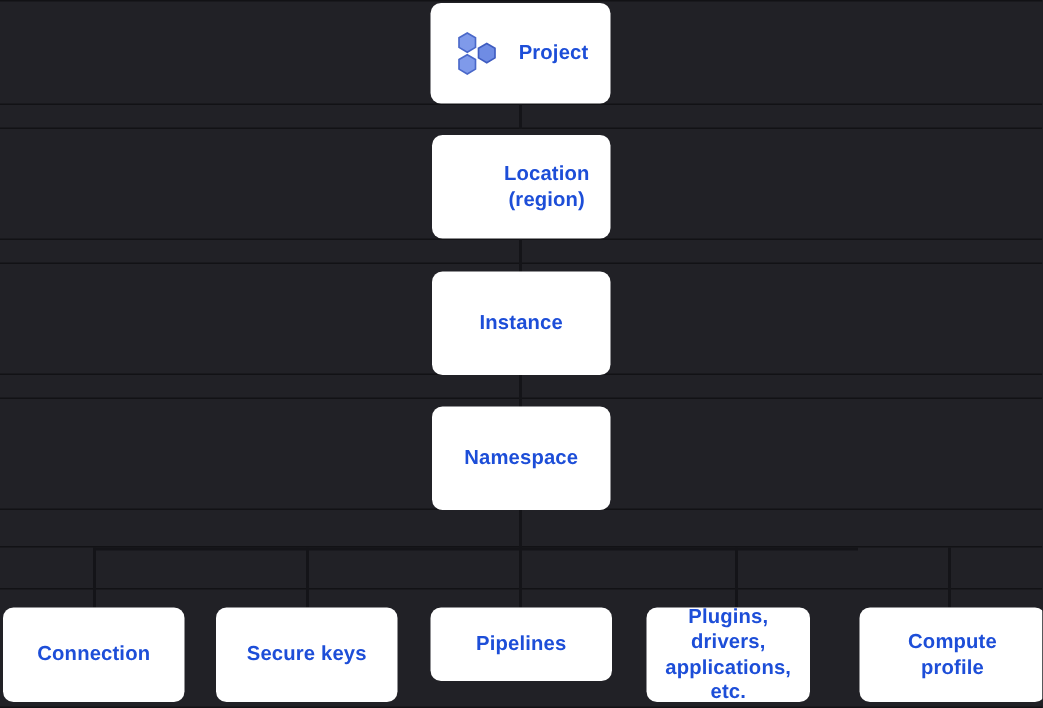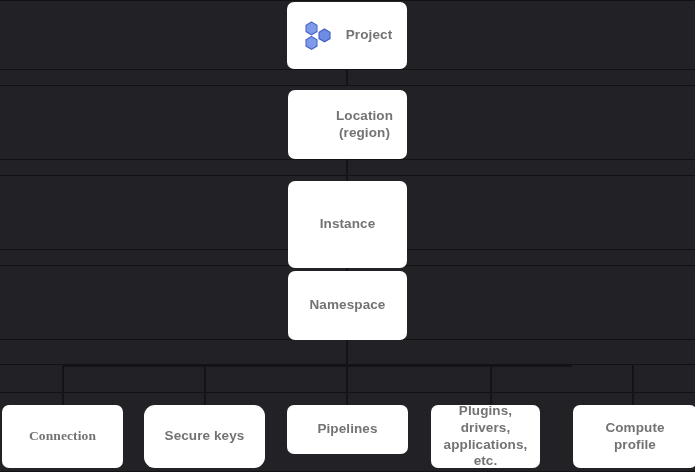--- a/index.html
+++ b/index.html
@@ -41,21 +41,21 @@
   .node {
     position: absolute;
     background: #ffffff;
     border-radius: 7px;
     box-sizing: border-box;
     display: flex;
     align-items: center;
     justify-content: center;
     gap: 10px;
     padding: 4px 10px;
-    color: #737373;
+    color: #1d4ed8;
     font-weight: bold;
     font-size: 13.5px;
     line-height: 1.25;
     text-align: center;
     letter-spacing: .1px;
   }
   .node .label { white-space: pre-line; }
 
   .hex-icon {
     flex: 0 0 auto;
@@ -102,33 +102,33 @@
       </svg>
     </span>
     <span class="label">Project</span>
   </div>
 
   <div class="node" style="left:288px; top:90px; width:119px; height:69px;padding-left:44px;">
     <span class="label">Location
 (region)</span>
   </div>
 
-  <div class="node" style="left:288px; top:181px; width:119px; height:87px;">
+  <div class="node" style="left:288px; top:181px; width:119px; height:69px;">
     <span class="label">Instance</span>
   </div>
 
   <div class="node" style="left:288px; top:271px; width:119px; height:69px;text-align:right;">
     <span class="label">Namespace</span>
   </div>
 
-  <div class="node" style="left:2px; top:405px; width:121px; height:63px;font-family:Liberation Serif, serif;">
+  <div class="node" style="left:2px; top:405px; width:121px; height:63px;">
     <span class="label">Connection</span>
   </div>
 
-  <div class="node" style="left:144px; top:405px; width:121px; height:63px;border-radius:11px;">
+  <div class="node" style="left:144px; top:405px; width:121px; height:63px;">
     <span class="label">Secure keys</span>
   </div>
 
   <div class="node" style="left:287px; top:405px; width:121px; height:49px;">
     <span class="label">Pipelines</span>
   </div>
 
   <div class="node" style="left:431px; top:405px; width:109px; height:63px;">
     <span class="label">Plugins, drivers,
 applications, etc.</span>

